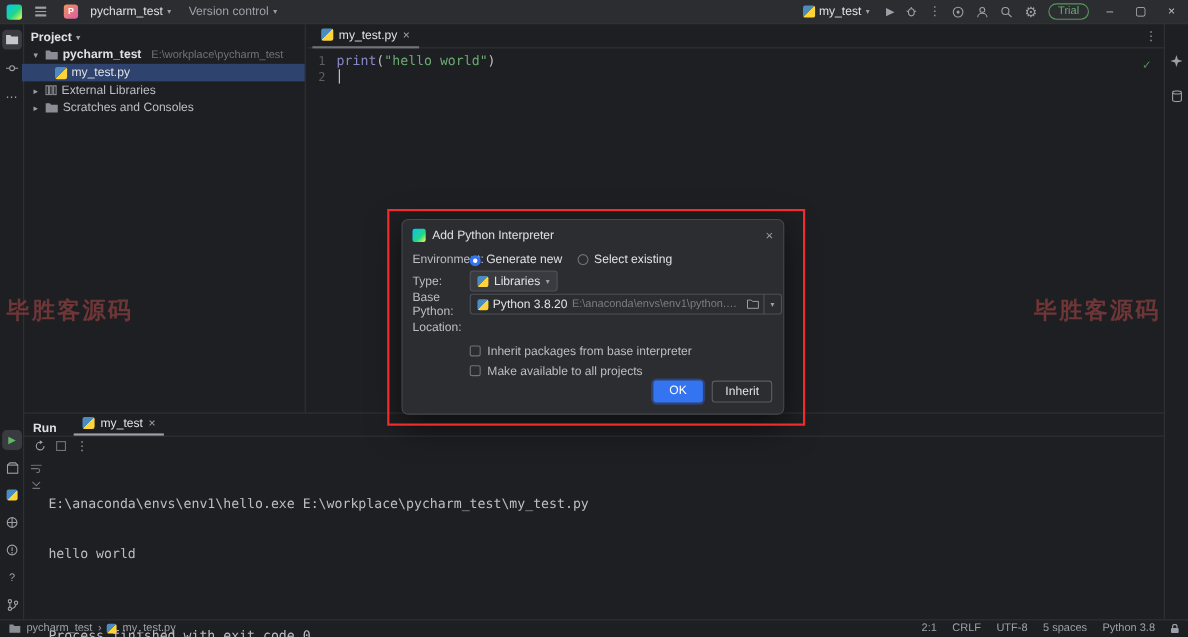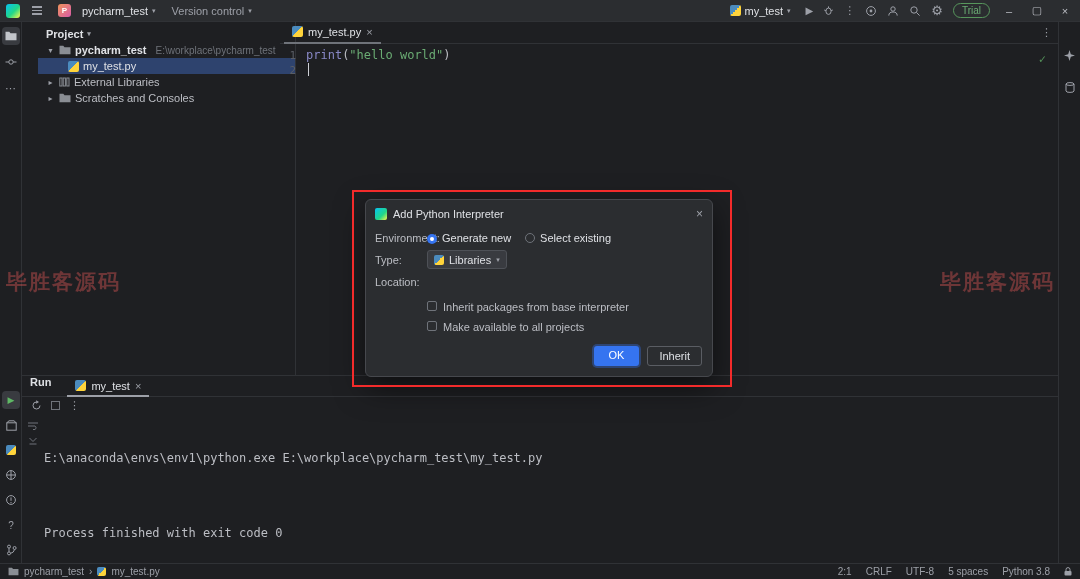--- a/index.html
+++ b/index.html
@@ -20,21 +20,21 @@
   .winbtn{width:18px;height:18px;display:flex;align-items:center;justify-content:center;color:#bcbec4;font-size:11px}
   .play{color:#5fb865;font-size:10px}
   .ic{display:flex;align-items:center;justify-content:center;color:#9da0a8}
   
   .left-strip{position:absolute;left:0;top:22px;width:22px;height:541px;border-right:1px solid #303236;display:flex;flex-direction:column;align-items:center;padding-top:5px;gap:8px}
   .left-strip .bottom{position:absolute;bottom:4px;left:0;width:22px;display:flex;flex-direction:column;align-items:center;gap:7px}
   .right-strip{position:absolute;right:0;top:22px;width:22px;height:541px;border-left:1px solid #303236;display:flex;flex-direction:column;align-items:center;padding-top:24px;gap:14px}
   .chip{width:18px;height:18px;border-radius:4px;display:flex;align-items:center;justify-content:center;color:#9da0a8}
   .chip.active{background:#393b40;color:#dfe1e5}
   
-  .project{position:absolute;left:38px;top:22px;width:258px;height:353px;border-right:1px solid #303236;padding-top:4px}
+  .project{position:absolute;left:20px;top:22px;width:258px;height:353px;border-right:1px solid #303236;padding-top:4px}
   .proj-head{display:flex;align-items:center;gap:4px;padding:2px 8px;color:#dfe1e5;font-weight:bold}
   .trow{display:flex;align-items:center;gap:4px;height:16px;padding-left:8px;white-space:nowrap;overflow:hidden}
   .trow .name{color:#dfe1e5}
   .trow .bold{font-weight:bold}
   .trow .path{color:#6f737a;margin-left:5px;font-size:10px}
   .trow.sel{background:#2e436e}
   .chev{color:#9da0a8;font-size:8px;width:9px;text-align:center;flex:none}
   .pyico{width:11px;height:11px;border-radius:2px;background:linear-gradient(135deg,#4b8bbe 50%,#ffd43b 50%);flex:none}
   
   .editor{position:absolute;left:280px;top:22px;width:778px;height:353px}
@@ -45,21 +45,21 @@
   .code{font-family:"DejaVu Sans Mono","Liberation Mono",monospace;font-size:12px;line-height:15px;padding-top:4px;position:relative}
   .cline{display:flex;height:15px}
   .gut{width:26px;flex:none;text-align:right;padding-right:10px;color:#5a5e66;font-size:11px}
   .tok-fn{color:#8888c6}
   .tok-p{color:#bcbec4}
   .tok-str{color:#6aab73}
   .caret{display:inline-block;width:1px;height:13px;background:#ced0d6;margin-left:2px}
   .insp-ok{position:absolute;top:8px;right:12px;color:#549159;font-size:12px}
   
   .run{position:absolute;left:22px;top:375px;width:1036px;height:188px;border-top:1px solid #303236}
-  .run-head{height:21px;display:flex;align-items:flex-start;padding-left:8px;border-bottom:1px solid #303236}
+  .run-head{height:21px;display:flex;align-items:flex-end;padding-left:8px;border-bottom:1px solid #303236}
   .run-title{font-weight:bold;color:#dfe1e5;margin-right:16px}
   .rtab{display:flex;align-items:center;gap:5px;height:21px;padding:0 8px;border-bottom:2px solid #9da0a8;color:#dfe1e5}
   .run-toolbar{height:17px;display:flex;align-items:center;gap:9px;padding-left:9px}
   .console-wrap{display:flex}
   .con-gutter{width:22px;flex:none;display:flex;flex-direction:column;align-items:center;gap:7px;padding-top:8px}
   .console{font-family:"DejaVu Sans Mono","Liberation Mono",monospace;font-size:12px;line-height:15px;padding-top:7px;color:#bcbec4;white-space:pre}
   
   .statusbar{position:absolute;left:0;top:563px;width:1080px;height:16px;border-top:1px solid #303236;display:flex;align-items:center;font-size:10px;color:#9da0a8;padding:0 8px}
   .sb-left{display:flex;align-items:center;gap:5px}
   .sb-right{margin-left:auto;display:flex;align-items:center;gap:14px}
@@ -308,21 +308,22 @@
           </svg>
       </span>
       <span class="ic">
         <svg width="8" height="8">
             <path d="M0.5 1 L4 4.5 L7.5 1" fill="none" stroke="#6f737a"></path>
             <line x1="0.5" y1="7" x2="7.5" y2="7" stroke="#6f737a"></line>
           </svg>
       </span>
     </div>
     <div class="console">
-      <div>E:\anaconda\envs\env1\python.exe E:\workplace\pycharm_test\my_test.py</div>
+      <div>E:\anaconda\envs\env1\hello.exe E:\workplace\pycharm_test\my_test.py</div>
+      <div>hello world</div>
       <div></div>
       <div>Process finished with exit code 0</div>
     </div>
   </div>
 </div>
 
 <div class="statusbar">
   <span class="sb-left">
     <svg width="11" height="9" viewBox="0 0 12 10">
         <path d="M0.5 0.8 H4.3 L5.5 2.2 H11.5 V9.2 H0.5 Z" fill="#8a8e94"></path>
@@ -364,20 +365,36 @@
   </div>
   <div class="dlg-row">
     <span class="dlg-label">Type:</span>
     <span class="dropdown">
       <span class="pyico" style="width:10px;height:10px"></span>
       <span>Libraries</span>
       <span class="cd">▾</span>
     </span>
   </div>
   <div class="dlg-row">
+    <span class="dlg-label">Base Python:</span>
+    <span class="field">
+      <span class="pyico" style="width:10px;height:10px"></span>
+      <span style="white-space:nowrap">Python 3.8.20</span>
+      <span class="path">E:\anaconda\envs\env1\python.exe</span>
+      <span class="right">
+        <svg width="11" height="9" viewBox="0 0 12 10">
+            <path d="M0.5 0.8 H4.3 L5.5 2.2 H11.5 V9.2 H0.5 Z" fill="none" stroke="#9da0a8"></path>
+          </svg>
+        <span class="combo-arrow">
+            <span class="cd">▾</span>
+          </span>
+      </span>
+    </span>
+  </div>
+  <div class="dlg-row">
     <span class="dlg-label">Location:</span>
   </div>
   <div class="dlg-row" style="margin-top:4px">
     <span class="dlg-label"></span>
     <span style="display:flex;">
       <span class="checkbox"></span>
       <span>Inherit packages from base interpreter</span>
     </span>
   </div>
   <div class="dlg-row" style="height:18px">

